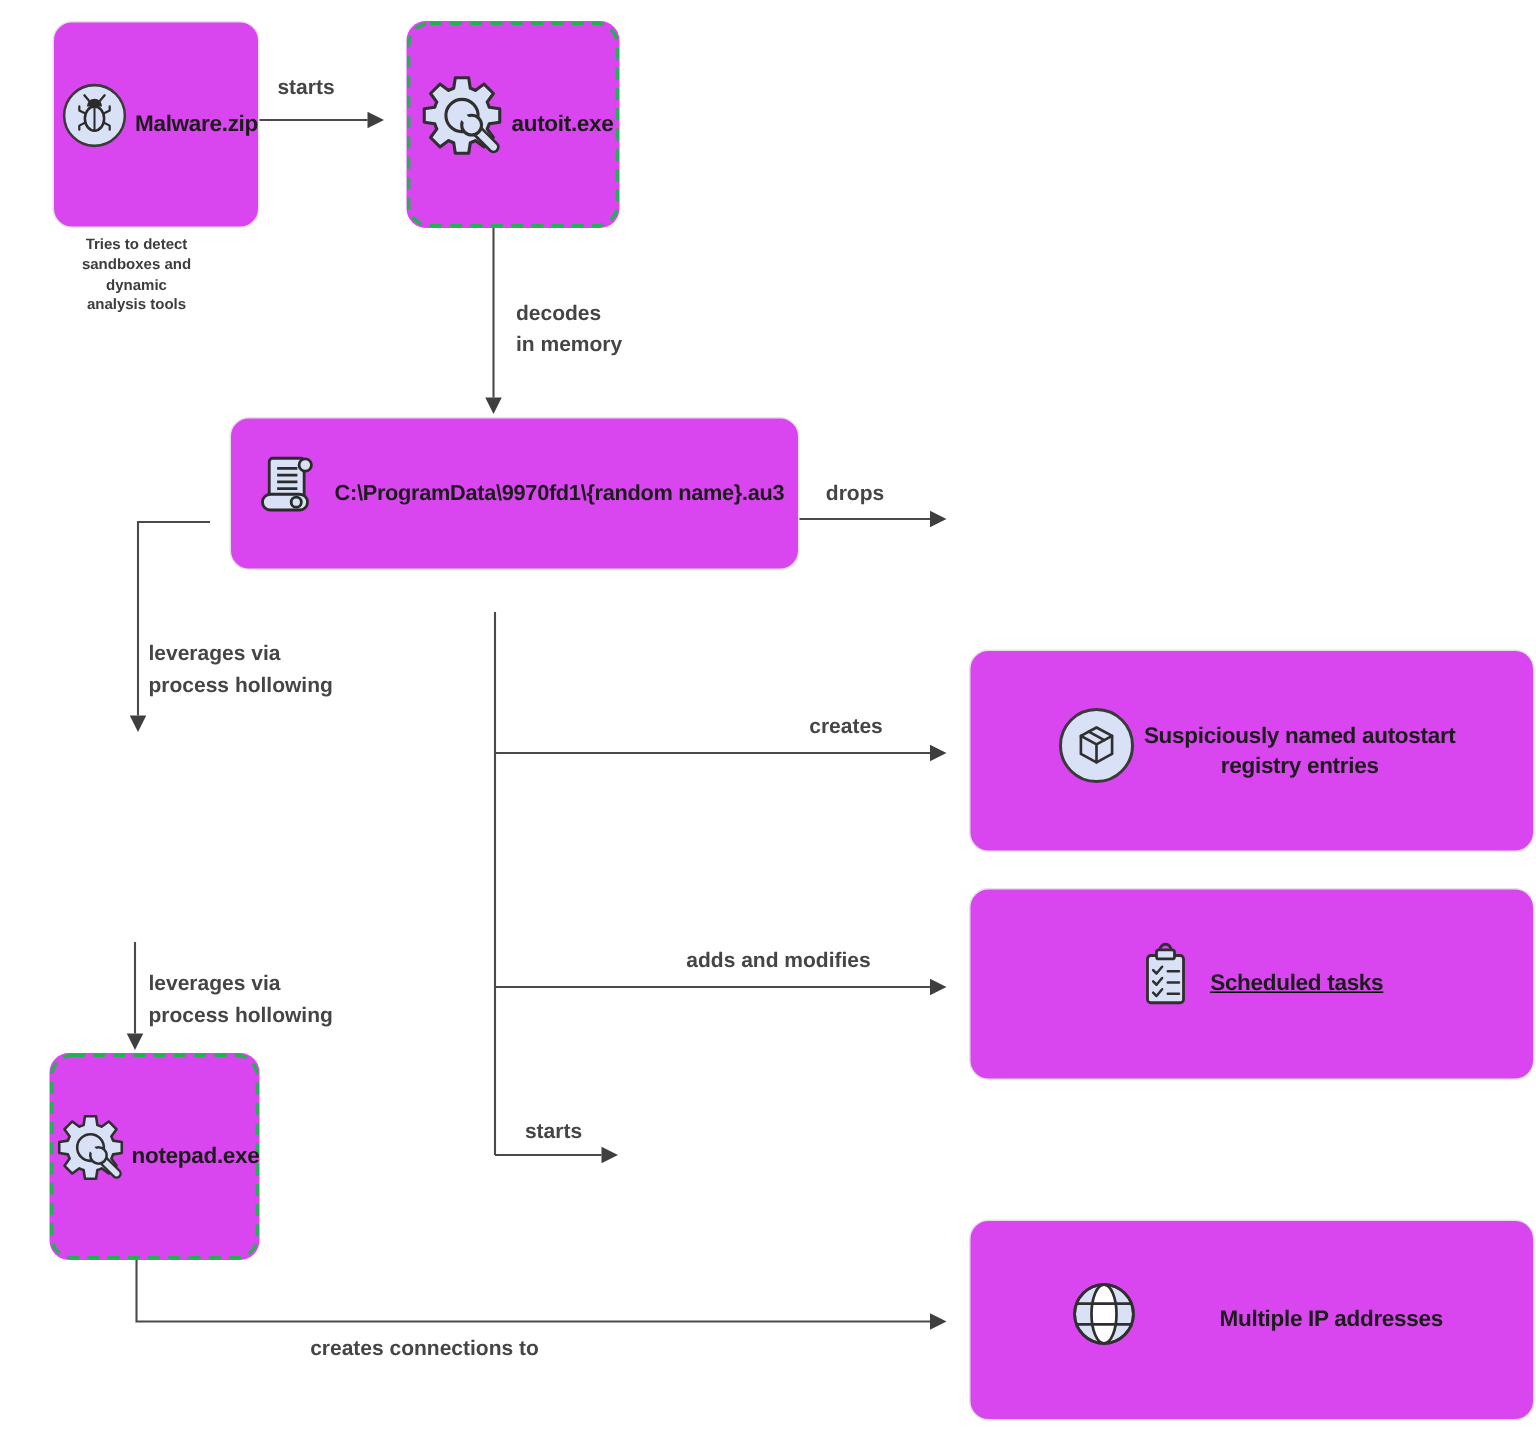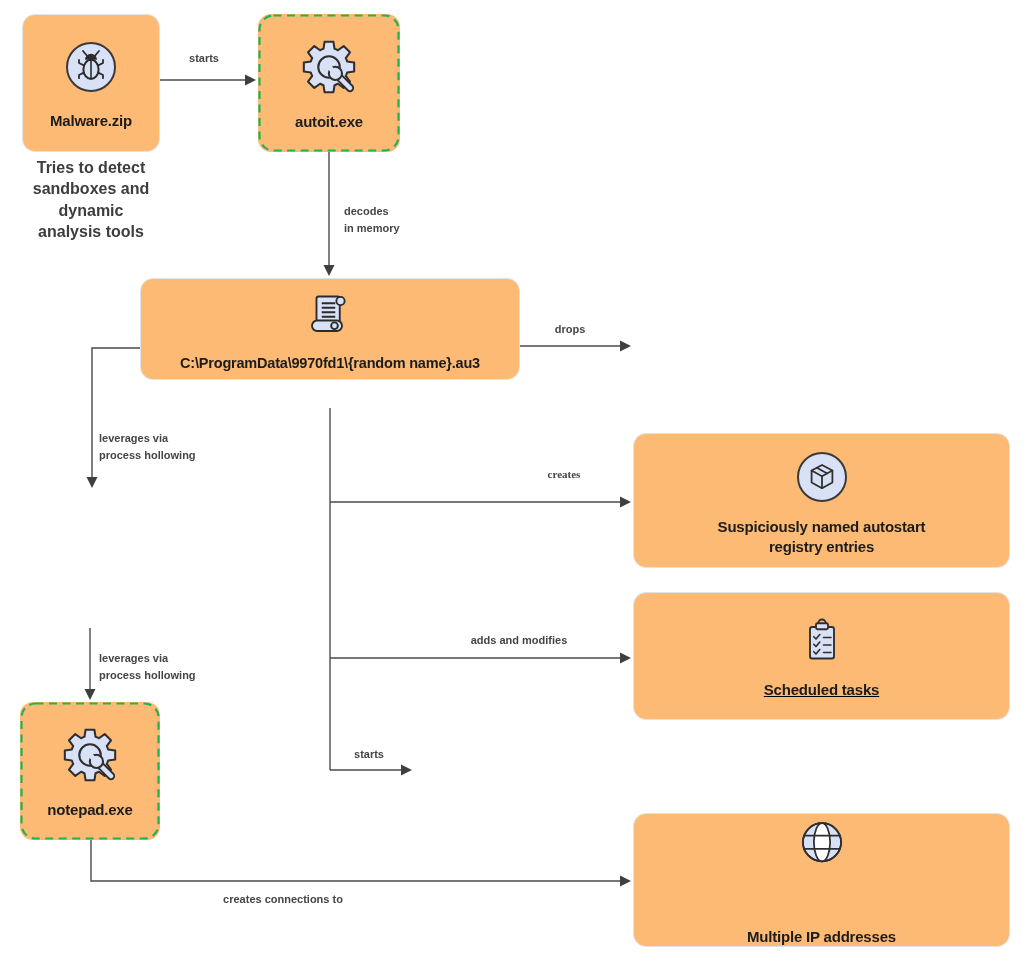--- a/index.html
+++ b/index.html
@@ -4,41 +4,42 @@
 <style>
   html,body{margin:0;padding:0;background:#ffffff;}
   .canvas{
     position:relative;width:1024px;height:961px;background:#ffffff;overflow:hidden;
     font-family:"Liberation Sans", sans-serif;
   }
   .wires{position:absolute;left:0;top:0;width:1024px;height:961px;pointer-events:none;}
   .wires line,.wires polyline{stroke:#4a4a4a;stroke-width:1.4;fill:none;}
   .wires polygon{fill:#3f3f3f;stroke:none;}
   .card{
-    position:absolute;background:#fdba74;border:1px solid #e3e3e3;border-radius:13px;
-    display:flex;flex-direction:column;align-items:center;justify-content:center;
+    position:absolute;background:#d946ef;border:1px solid #e3e3e3;border-radius:13px;
+    display:flex;flex-direction:row;align-items:center;justify-content:center;
     box-sizing:border-box;
+    margin-left:13px;
   }
   .card.green{border:none;}
   .dash{position:absolute;left:0;top:0;}
   .dash rect{fill:none;stroke:#22b153;stroke-width:2.2;stroke-dasharray:8 5.5;}
   .node-label{
     position:relative;z-index:2;font-size:15px;font-weight:700;color:#1c1c1c;
     text-align:center;white-space:pre-line;line-height:1.3;letter-spacing:-0.2px;
   }
   .node-label.path{font-size:14.5px;white-space:nowrap;}
   .icon{position:relative;z-index:2;display:block;}
   .gap-sm{margin-bottom:12px;}
   .gap-xs{margin-bottom:8px;}
   .caption{
-    position:absolute;font-size:16px;font-weight:700;color:#3d3d3d;text-align:center;
+    position:absolute;font-size:10px;font-weight:700;color:#3d3d3d;text-align:center;
     white-space:pre-line;line-height:1.33;
   }
   .edge-label{
-    position:absolute;font-size:11px;font-weight:700;color:#454545;
+    position:absolute;font-size:14px;font-weight:700;color:#454545;
     white-space:pre-line;line-height:1.5;transform:translate(-50%,-50%);text-align:center;
   }
   .edge-label.left{transform:translate(0,-50%);text-align:left;}
 </style>
 </head>
 <body>
 
 <svg width="0" height="0" style="position:absolute" aria-hidden="true">
   <defs>
     <symbol id="i-gear" viewBox="-40 -40 80 80">
@@ -206,20 +207,20 @@
       </svg>
     <div class="node-label">Multiple IP addresses</div>
   </div>
 
   <div class="edge-label" style="left:204px;top:58px;">starts</div>
   <div class="edge-label left" style="left:344px;top:219px;">decodes
 in memory</div>
   <div class="edge-label" style="left:570px;top:329px;">drops</div>
   <div class="edge-label left" style="left:99px;top:446px;">leverages via
 process hollowing</div>
-  <div class="edge-label" style="left:564px;top:474px;font-family:Liberation Serif, serif;">creates</div>
+  <div class="edge-label" style="left:564px;top:484px;">creates</div>
   <div class="edge-label" style="left:519px;top:640px;">adds and modifies</div>
   <div class="edge-label left" style="left:99px;top:666px;">leverages via
 process hollowing</div>
   <div class="edge-label" style="left:369px;top:754px;">starts</div>
   <div class="edge-label" style="left:283px;top:899px;">creates connections to</div>
 
 </div>
 
 </body></html>

